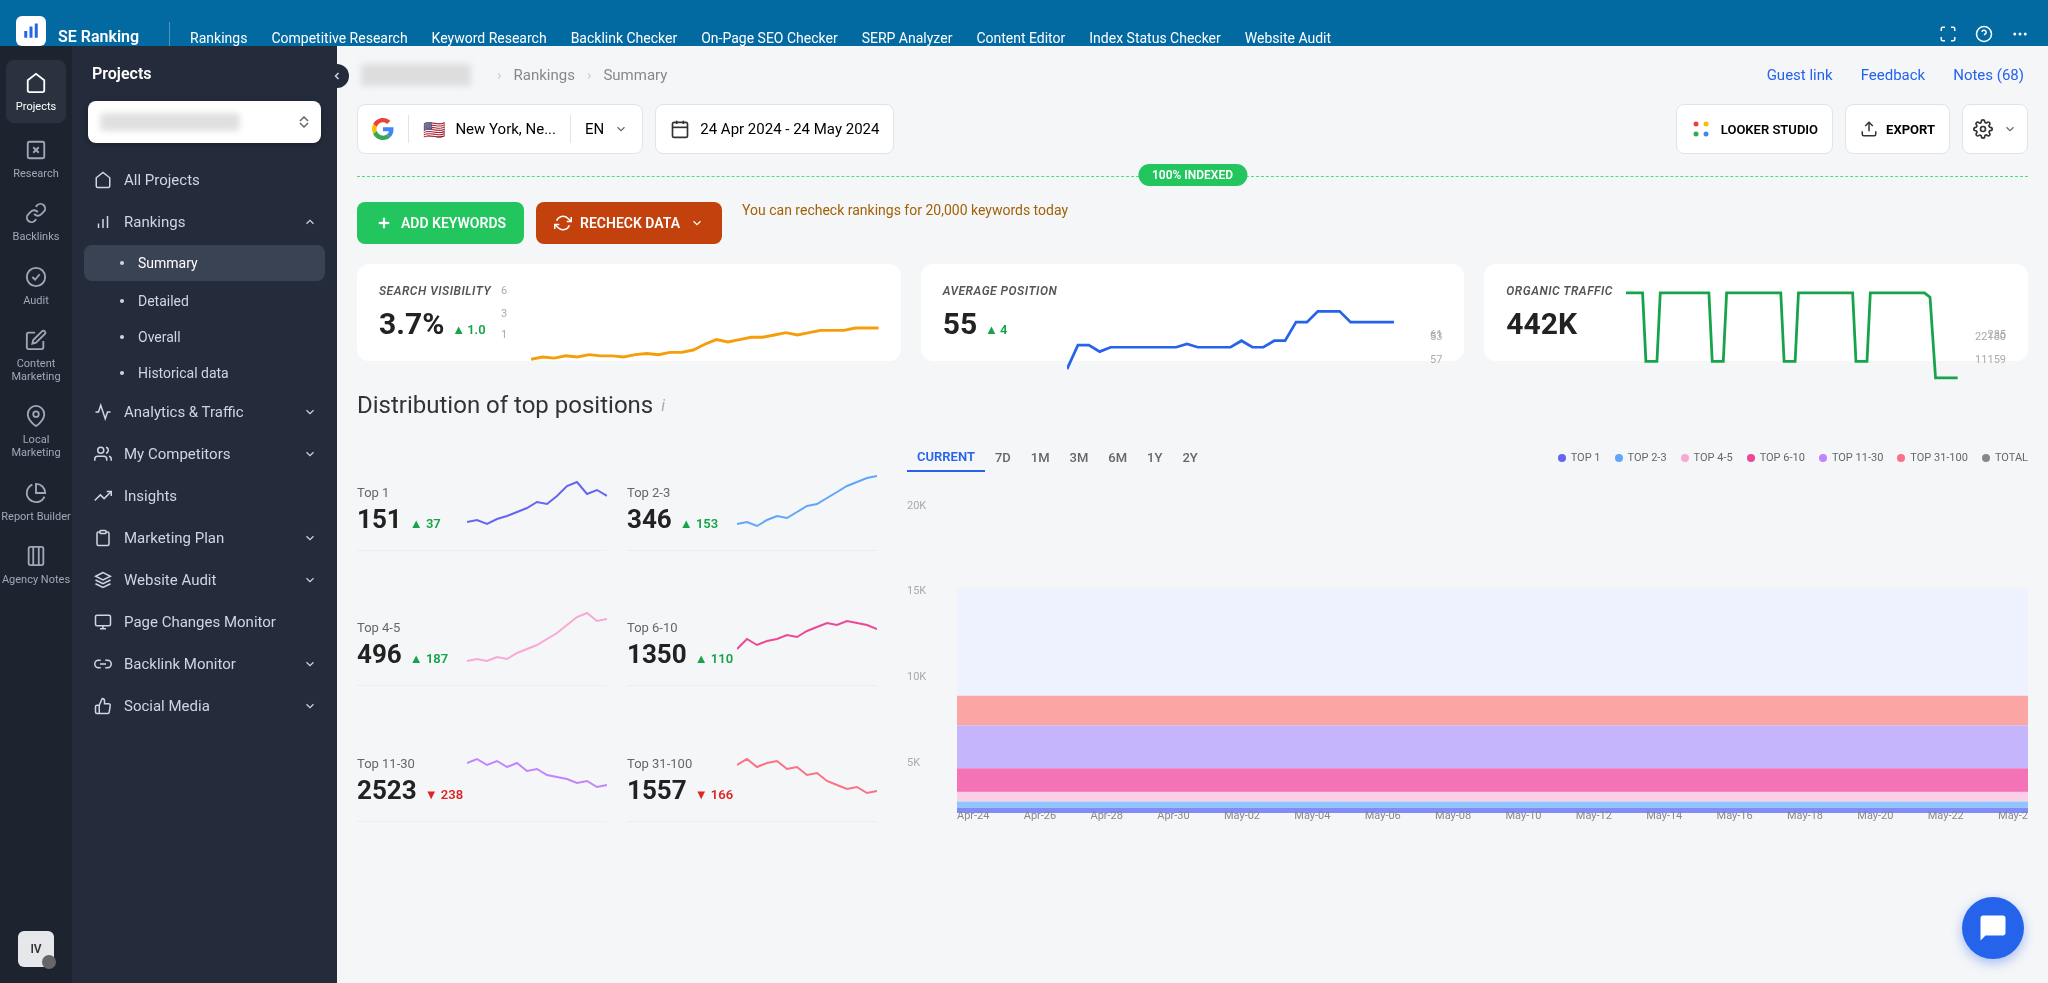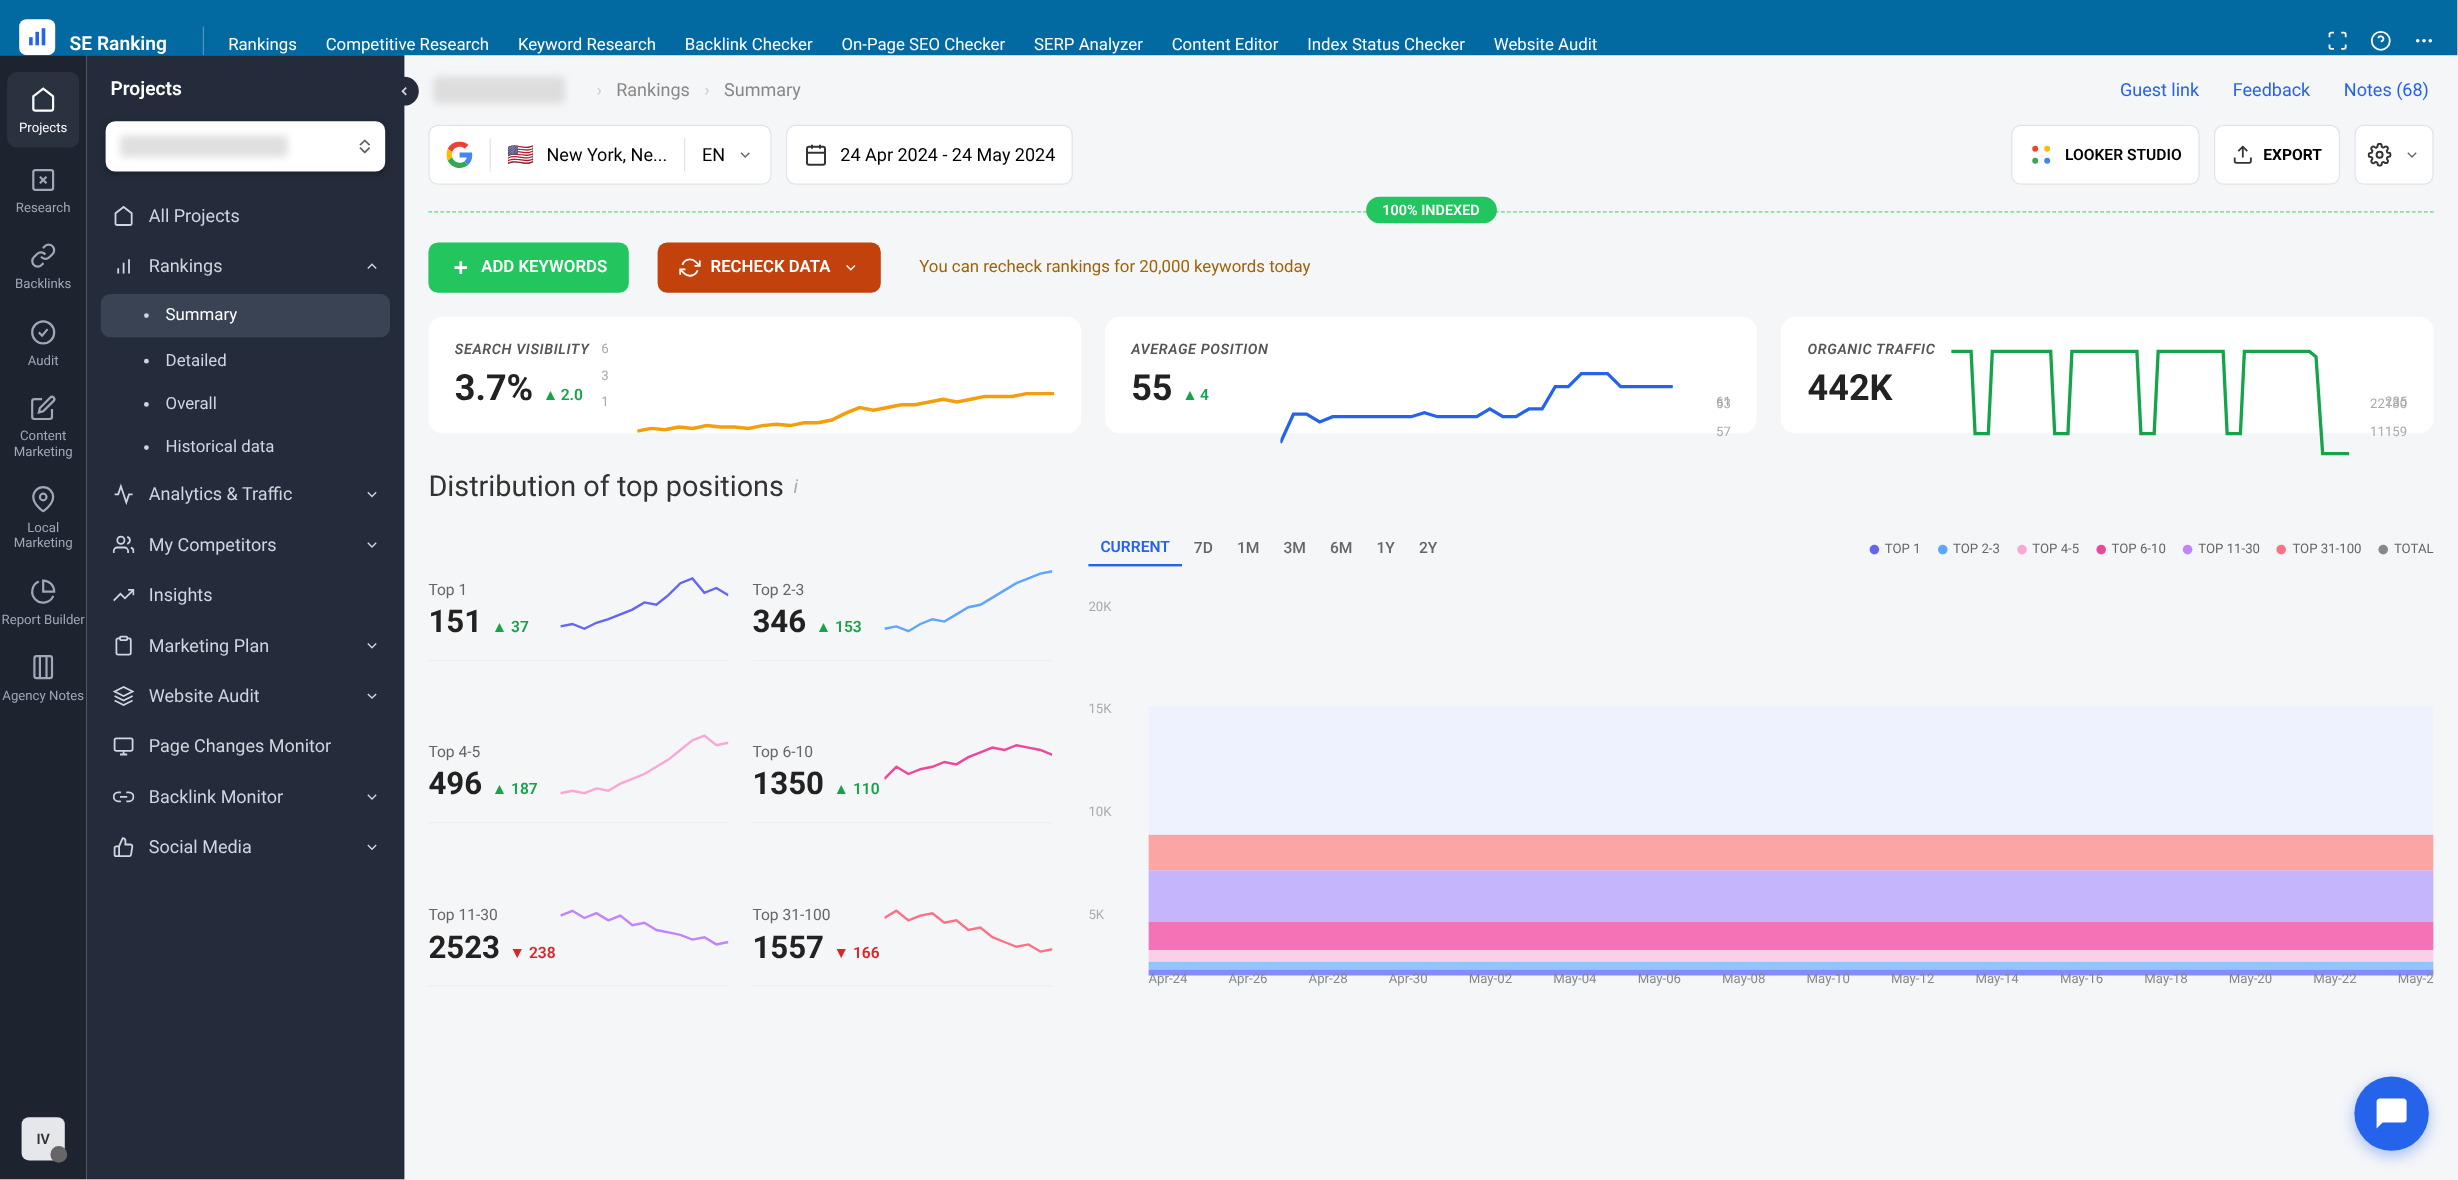--- a/index.html
+++ b/index.html
@@ -59,21 +59,21 @@
 .ctrl-chev { margin-left: 10px; color: #666; }
 .ctrl-spacer { flex: 1; }
 .ctrl-looker-icon { width: 20px; height: 20px; margin-right: 10px; }
 
 
 .indexed-line { position: relative; height: 24px; margin: 6px 0 14px; }
 .indexed-dash { position: absolute; top: 50%; left: 0; right: 0; border-top: 1px dashed #4ade80; }
 .indexed-badge { position: absolute; left: 50%; top: 0; transform: translateX(-50%); background: #22c55e; color: white; font-size: 12px; font-weight: 600; padding: 4px 14px; border-radius: 12px; }
 
 
-.actions-row { display: flex; align-items: center; gap: 24px; margin-bottom: 20px; }
+.actions-row { display: flex; align-items: flex-start; gap: 12px; margin-bottom: 20px; }
 .btn-green { background: #22c55e; color: white; border-radius: 8px; height: 42px; padding: 0 18px; display: flex; align-items: center; font-size: 14px; font-weight: 600; cursor: pointer; }
 .btn-blue { background: #c2410c; color: white; border-radius: 8px; height: 42px; padding: 0 18px; display: flex; align-items: center; font-size: 14px; font-weight: 600; cursor: pointer; }
 .btn-icon { margin-right: 8px; }
 .actions-hint { color: #a16207; font-size: 14px; margin-left: 8px; }
 
 
 .kpi-row { display: flex; gap: 20px; margin-bottom: 30px; }
 .kpi-card { flex: 1; background: #fff; border-radius: 12px; padding: 20px 22px; display: flex; }
 .kpi-left { min-width: 110px; }
 .kpi-title { font-size: 12px; font-weight: 600; letter-spacing: 0.5px; color: #555; margin-bottom: 8px; font-style: italic; }
@@ -508,21 +508,21 @@
       </div>
       <span class="actions-hint">You can recheck rankings for 20,000 keywords today</span>
     </div>
 
     <div class="kpi-row">
       <div class="kpi-card">
         <div class="kpi-left">
           <div class="kpi-title">SEARCH VISIBILITY</div>
           <div class="kpi-value">
             <span>3.7%</span>
-            <span class="kpi-delta up">▲ <span>2.0</span></span>
+            <span class="kpi-delta up">▲ <span>1.0</span></span>
           </div>
         </div>
         <div class="kpi-chart">
           <span class="kpi-axis" style="top:0">6</span>
           <span class="kpi-axis" style="top:40%">3</span>
           <span class="kpi-axis" style="bottom:0">1</span>
           <svg class="kpi-svg" viewBox="0 0 300 90" preserveAspectRatio="none">
             <polyline points="0,65 10,63 20,64 30,62 40,63 50,61 60,62 70,62 80,63 90,61 100,60 110,61 120,59 130,59 140,57 150,52 160,48 170,50 180,48 190,46 200,46 210,44 220,42 230,44 240,42 250,40 260,40 270,40 280,38 290,38 300,38" fill="none" stroke="#f59e0b" stroke-width="2.5"></polyline>
           </svg>
         </div>

